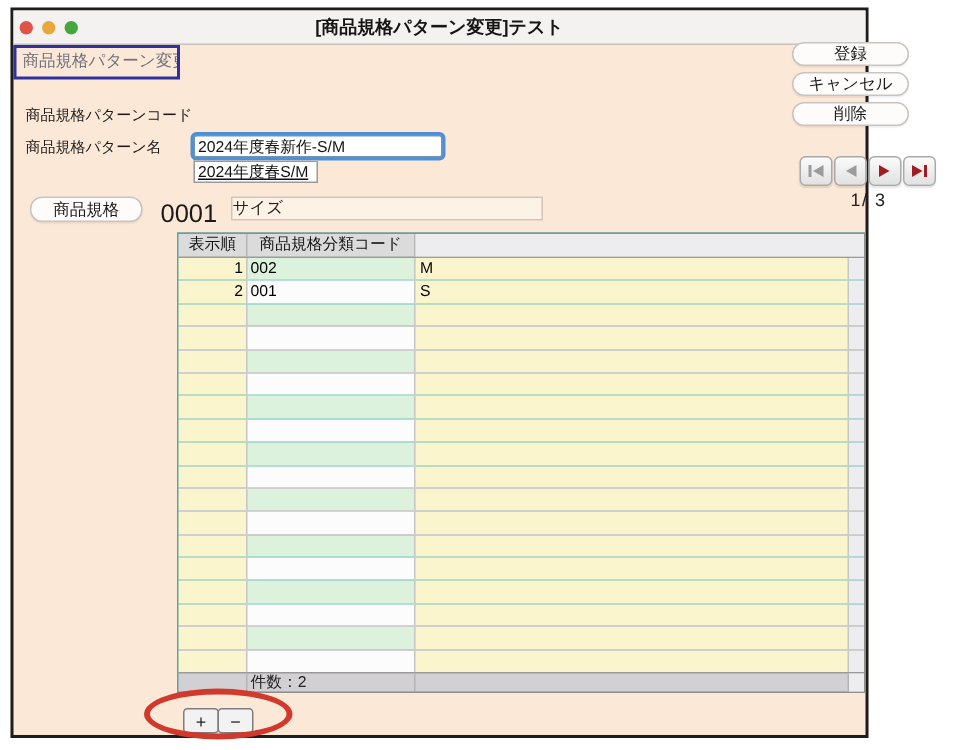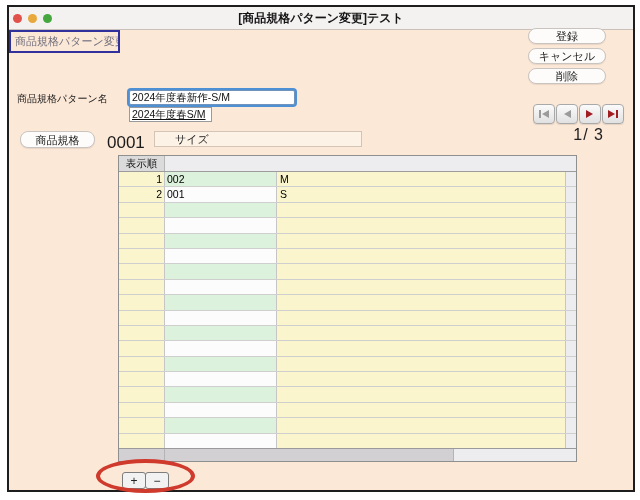--- a/index.html
+++ b/index.html
@@ -4,21 +4,21 @@
 <style>
   * { box-sizing: border-box; margin: 0; padding: 0; }
   html,body { width: 640px; height: 500px; }
   body {
     background: #ffffff;
     font-family: "Liberation Sans", sans-serif;
     position: relative;
     overflow: hidden;
   }
   .window {
-    position: absolute; left: 7px; top: 5px; width: 628px; height: 487px;
+    position: absolute; left: 7px; top: 5px; width: 572px; height: 487px;
     border: 2px solid #1d1d1d;
     background: var(--window-bg, #fce8d7);
   }
   
   .titlebar {
     position: absolute; left: 0; top: 0; right: 0; height: 23px;
     background: var(--titlebar-bg, #f4f2f1);
     border-bottom: 1px solid #c8c0b9;
   }
   .light { position: absolute; top: 7px; width: 9px; height: 9px; border-radius: 50%; }
@@ -71,34 +71,34 @@
     background: linear-gradient(#fbfbfb, #e1e1e1);
     display: flex; align-items: center; justify-content: center; padding: 0;
     box-shadow: 0 1px 1px rgba(0,0,0,0.1);
   }
   #nav-first { left: 524px; } #nav-prev { left: 547px; }
   #nav-next  { left: 570px; } #nav-last { left: 593px; }
   .navbtn svg .dis { fill: #9b9b9b; }
   .navbtn svg .act { fill: var(--nav-active-red, #a11d22); }
   .pager-pos {
     position: absolute; left: 545px; top: 119px; width: 50px;
-    text-align: right; font-size: 16px; color: #222; letter-spacing: 1px;
+    text-align: center; font-size: 12px; color: #222; letter-spacing: 1px;
   }
   
   .spec-btn {
     position: absolute; left: 11px; top: 124px; width: 75px; height: 17px;
     background: #fdfcfb; border: 1px solid #c9c4bf; border-radius: 8px;
     font-size: 11px; text-align: center; line-height: 14px; color: #1a1a1a;
     font-family: Liberation Serif, serif; box-shadow: 0 1px 1px rgba(0,0,0,0.08);
   }
   .spec-code { position: absolute; left: 98px; top: 126px; font-size: 17px; color: #1a1a1a; }
   .spec-name {
     position: absolute; left: 145px; top: 124px; width: 208px; height: 16px;
     border: 1px solid #d3c4b6; background: #fdf2e6;
-    font-size: 11px; line-height: 14px; padding-left: 20px; color: #222;
+    font-size: 11px; line-height: 14px; padding-left: 0; color: #222;
     white-space: nowrap; overflow: hidden;
   }
   
   .grid {
     position: absolute; left: 109px; top: 148px; width: 459px; height: 307px;
     border: 1px solid #8f8f8f; background: #14b8a6;
     display: flex; flex-direction: column; font-size: 10.5px;
   }
   .c1 { width: 46px; }  .c2 { width: 112px; }  .c3 { width: 289px; }  .c4 { flex: 1; }
   .grid-header {
@@ -156,20 +156,21 @@
     <span class="light green"></span>
     <div class="title">[商品規格パターン変更]テスト</div>
   </div>
 
   <div class="screen-label">商品規格パターン変更</div>
 
   <button class="btn" id="btn-register">登録</button>
   <button class="btn" id="btn-cancel">キャンセル</button>
   <button class="btn" id="btn-delete">削除</button>
 
+  <div class="form-label" style="top:63px">商品規格パターンコード</div>
   <input class="form-input" id="input-code" value="00001" style="">
 
   <div class="form-label" style="top:84px">商品規格パターン名</div>
   <input class="form-input" id="input-name" value="2024年度春新作-S/M" style="">
 
   <input class="form-input" id="input-abbr" value="2024年度春S/M" style="">
 
   <button class="navbtn" id="nav-first">
     <svg width="12" height="10" viewBox="0 0 12 10">
       <rect class="dis" x="1" y="1" width="2" height="8"></rect>
@@ -194,20 +195,21 @@
   </button>
   <div class="pager-pos">1/ 3</div>
 
   <button class="spec-btn">商品規格</button>
   <div class="spec-code">0001</div>
   <div class="spec-name">サイズ</div>
 
   <div class="grid">
     <div class="grid-header">
       <div class="gh c1">表示順</div>
+      <div class="gh c2">商品規格分類コード</div>
       <div class="gh c4"></div>
     </div>
     <div class="grid-body">
         <div class="grow odd">
           <div class="cell order c1">1</div>
           <div class="cell code c2">002</div>
           <div class="cell name c3">M</div>
           <div class="cell gutter c4"></div>
         </div>
         <div class="grow">
@@ -308,20 +310,21 @@
         </div>
         <div class="grow">
           <div class="cell order c1"></div>
           <div class="cell code c2"></div>
           <div class="cell name c3"></div>
           <div class="cell gutter c4"></div>
         </div>
       </div>
     <div class="grid-footer">
       <div class="fcell c1"></div>
+      <div class="fcell c2">件数：2</div>
       <div class="fcell c3"></div>
       <div class="fcell c4"></div>
     </div>
   </div>
 
   <button class="rowctl" id="btn-add">+</button>
   <button class="rowctl" id="btn-remove">−</button>
 
 </div>
 

